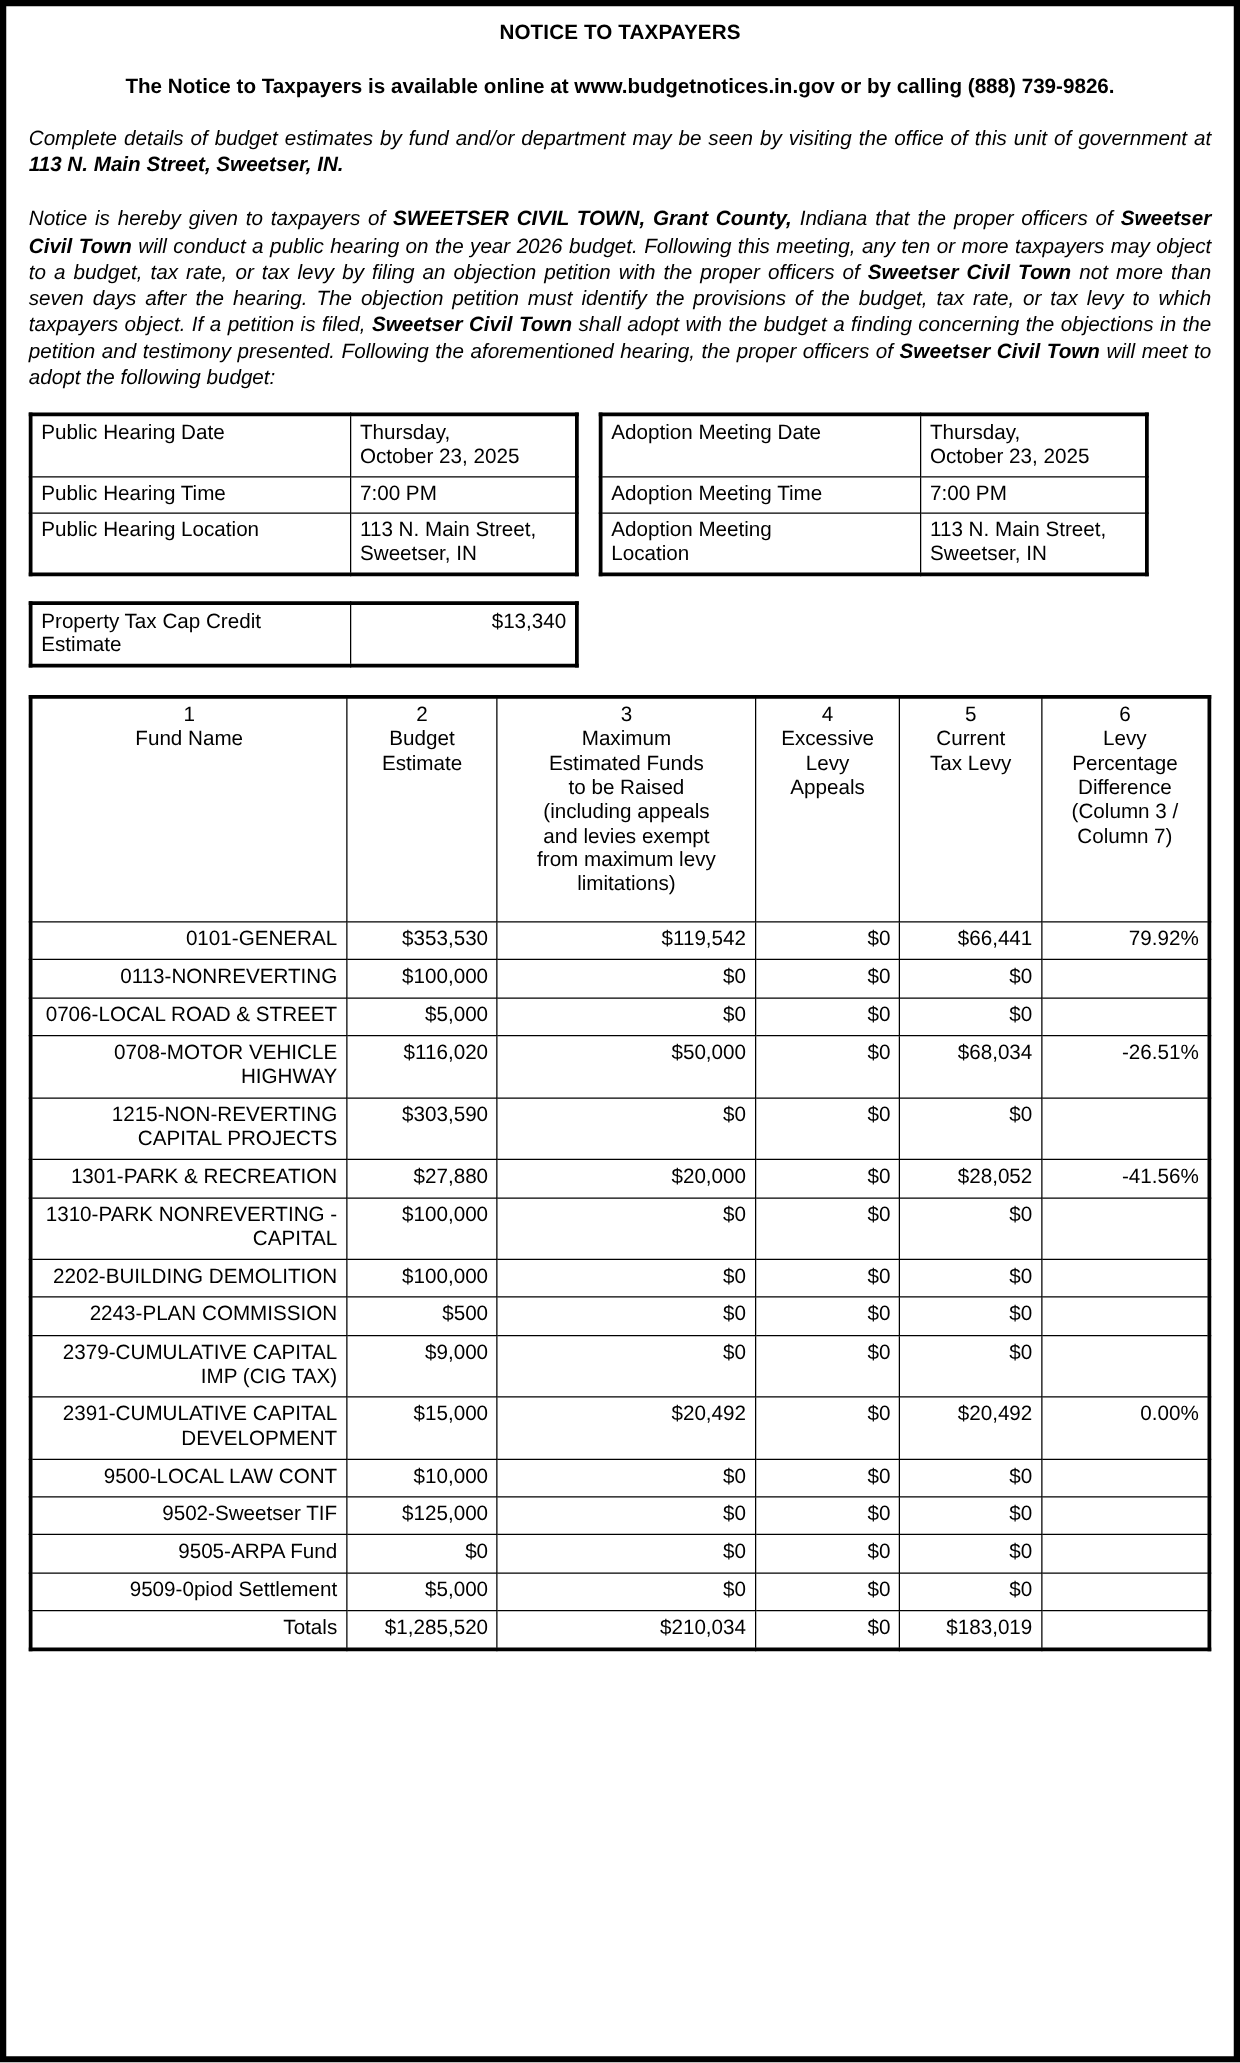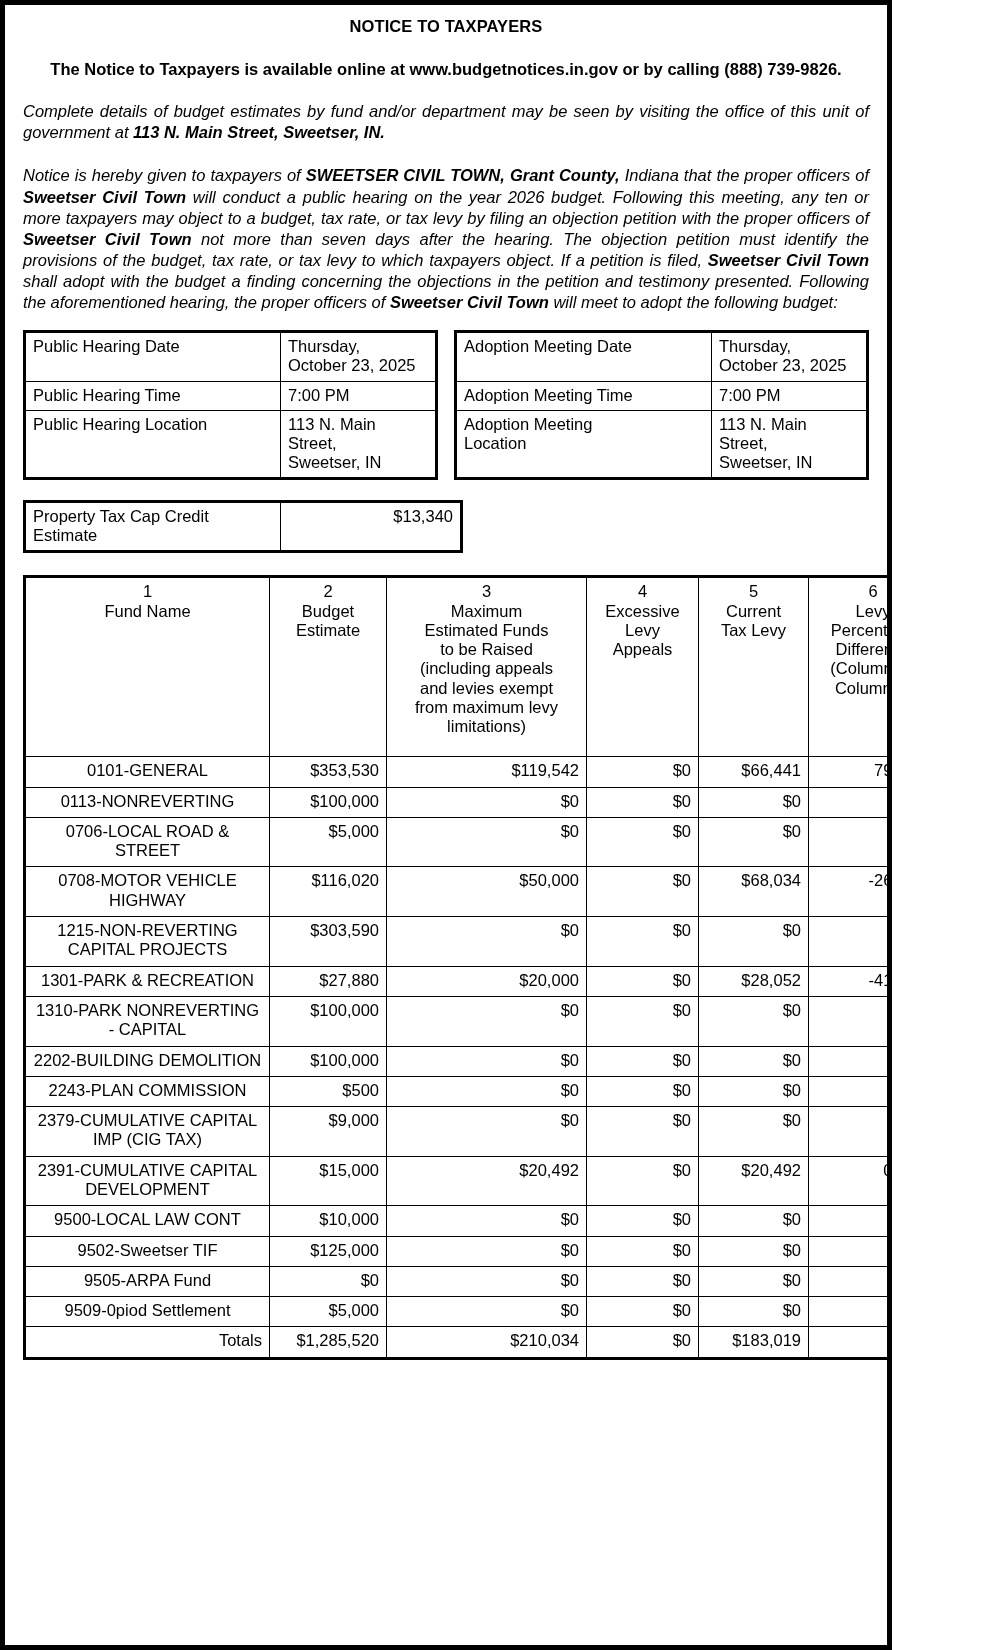--- a/index.html
+++ b/index.html
@@ -6,21 +6,21 @@
     margin: 0;
     padding: 0;
     background: #ffffff;
   }
   body {
     font-family: "Liberation Sans", sans-serif;
     color: #000000;
   }
   #page {
     position: relative;
-    width: 892px;
+    width: 992px;
     height: 1650px;
     box-sizing: border-box;
     background: #ffffff;
     border: 5px solid #000000;
     overflow: hidden;
   }
   #inner {
     padding: 8px 18px 0 18px;
   }
 
@@ -111,21 +111,21 @@
     vertical-align: top;
     font-weight: normal;
   }
   table.funds th {
     text-align: center;
     vertical-align: top;
     height: 168px;
   }
   table.funds th .num { display: block; }
   table.funds th .lbl { display: block; }
-  table.funds td.name { text-align: center; }
+  table.funds td.name { text-align: right; }
   table.funds td.val  { text-align: right; }
   table.funds tr.totals td.name { text-align: right; }
 
   .c1 { width: 245px; }
   .c2 { width: 117px; }
   .c3 { width: 200px; }
   .c4 { width: 112px; }
   .c5 { width: 110px; }
   .c6 { width: 130px; }
 

